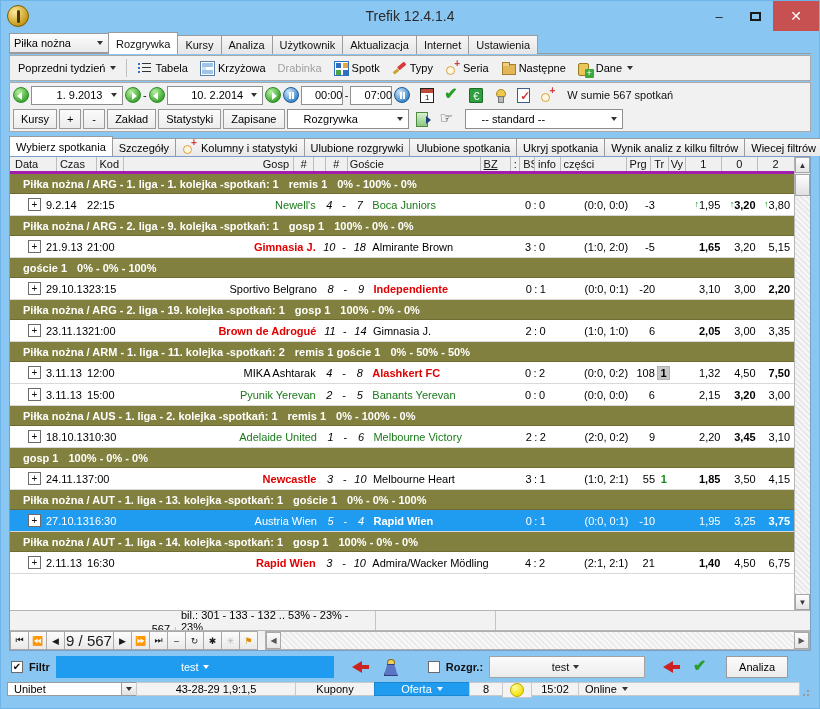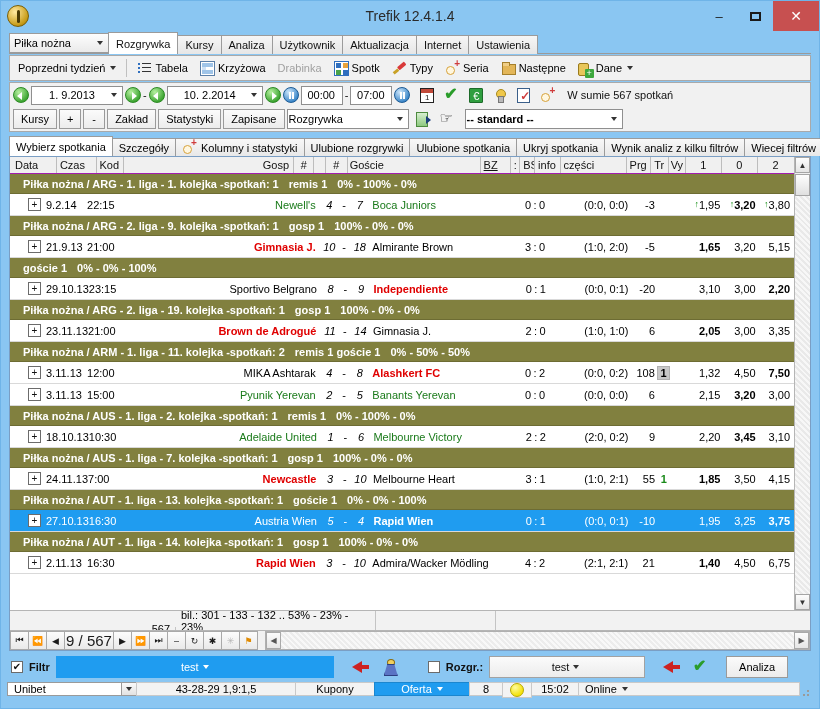--- a/index.html
+++ b/index.html
@@ -329,21 +329,21 @@
     background:#5b74c4; border:1px solid #2d3f81;
     clip-path: polygon(25% 0, 75% 0, 100% 100%, 0 100%);
   }
 
   
   .fld {
     height: 19px;
     background: #fff;
     border: 1px solid #8f8f8f;
     display: flex; align-items: center;
-    padding: 0 2px 0 1px;
+    padding: 0 2px 0 16px;
     font-size: 11px;
     white-space: nowrap;
   }
   .fld .cap { flex: 1; }
   .btnflat {
     height: 20px;
     background: linear-gradient(#fbfbfb,#ececec);
     border: 1px solid #9a9a9a;
     display: flex; align-items: center; justify-content: center;
     padding: 0 7px;
@@ -381,21 +381,21 @@
     background: #fff;
     flex: 1;
     display: flex;
     flex-direction: column;
     min-height: 0;
   }
   .gridhead {
     display: flex;
     height: 17px;
     background: #f0f0f0;
-    border-bottom: 1px solid #a21caf;
+    border-bottom: 3px solid #a21caf;
     flex: none;
   }
   .hcell {
     border-right: 1px solid #bdbdbd;
     font-size: 11px;
     color: #111;
     padding: 1px 3px;
     display: flex; align-items: center;
     overflow: hidden;
     white-space: nowrap;
@@ -781,21 +781,21 @@
         </div>
       <div class="fld" style="width:122px;height:20px;">
         <span class="cap">Rozgrywka</span>
         <span class="caret-d"></span>
       </div>
       <span style="width:3px;"></span>
       <span class="ic-export"></span>
       <span style="width:5px;"></span>
       <span class="ic-hand"></span>
       <span style="width:5px;"></span>
-      <div class="fld" style="width:158px;height:20px;font-weight:bold;">
+      <div class="fld" style="width:158px;height:20px;">
         <span class="cap">-- standard --</span>
         <span class="caret-d"></span>
       </div>
     </div>
   </div>
 
   <div class="subtabs">
     <div class="subtab active">
         <span>Wybierz spotkania</span>
       </div>
@@ -1025,21 +1025,20 @@
               <div class="c-info"></div>
               <div class="c-czes">(2:0, 0:2)</div>
               <div class="c-prg">9</div>
               <div class="c-tr"></div>
               <div class="c-vy"></div>
               <div class="c-o1">2,20</div>
               <div class="c-o0 bold">3,45</div>
               <div class="c-o2">3,10</div>
             </div>
             <div class="grouprow">
-              <span class="gseg">Piłka nożna / AUS - 1. liga - 7. kolejka -spotkań: 1</span>
               <span class="gseg">gosp 1</span>
               <span class="gseg">100% - 0% - 0%</span>
             </div>
             <div class="matchrow">
               <div class="expander">+</div>
               <div class="c-date">24.11.13</div>
               <div class="c-time">7:00</div>
               <div class="c-kod"></div>
               <div class="c-gosp red">Newcastle</div>
               <div class="c-n1">3</div>

